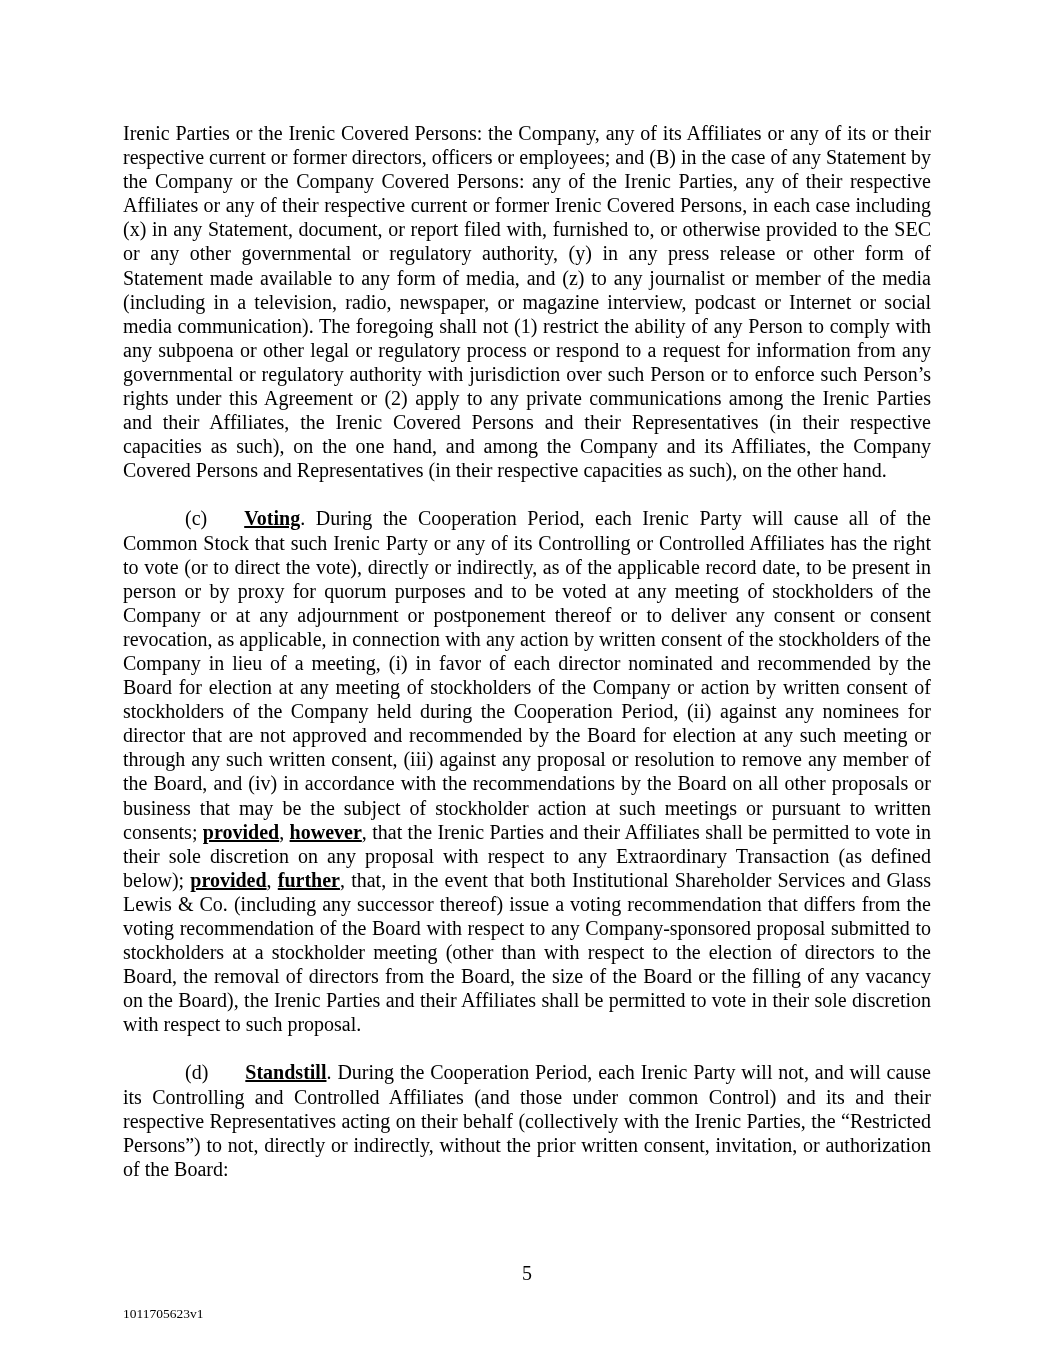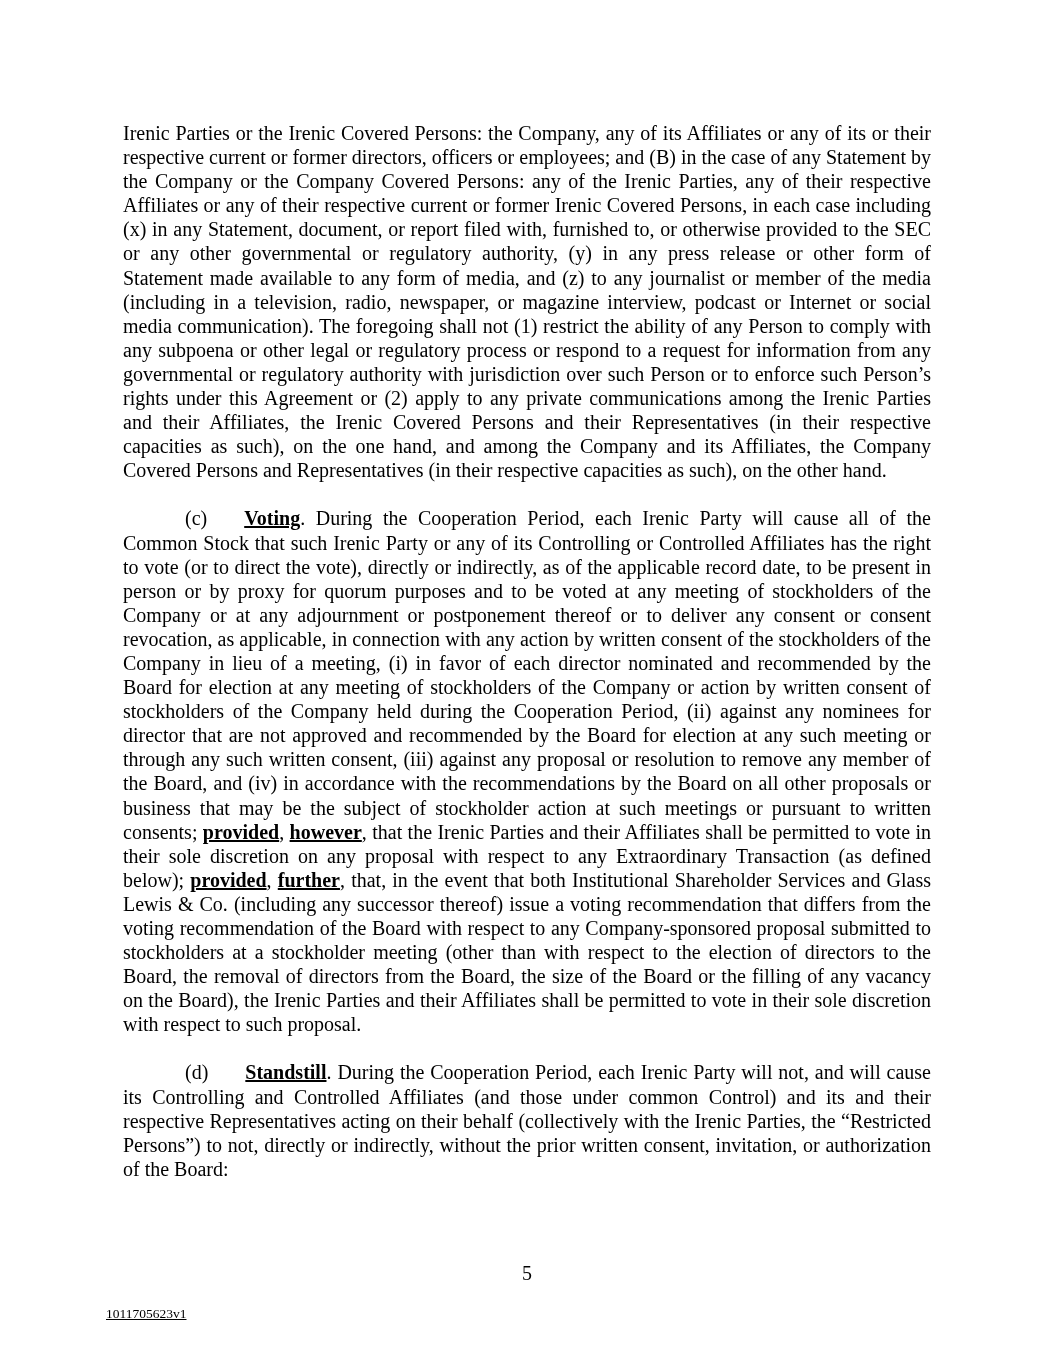--- a/index.html
+++ b/index.html
@@ -47,24 +47,23 @@
     top: 1261px;
     left: 123px;
     width: 808px;
     text-align: center;
     font-size: 20px;
     line-height: 24px;
   }
   .doc-id {
     position: absolute;
     top: 1306px;
-    left: 106px;
+    left: 123px;
     font-size: 13.5px;
     line-height: 16px;
-    text-decoration: underline;
   }
 </style>
 </head>
 <body>
 
 <div class="page">
   <div class="content">
     <p class="para"><span>Irenic Parties or the Irenic Covered Persons: the Company, any of its Affiliates or any of its or their respective current or former directors, officers or employees; and (B) in the case of any Statement by the Company or the Company Covered Persons: any of the Irenic Parties, any of their respective Affiliates or any of their respective current or former Irenic Covered Persons, in each case including (x) in any Statement, document, or report filed with, furnished to, or otherwise provided to the SEC or any other governmental or regulatory authority, (y) in any press release or other form of Statement made available to any form of media, and (z) to any journalist or member of the media (including in a television, radio, newspaper, or magazine interview, podcast or Internet or social media communication). The foregoing shall not (1) restrict the ability of any Person to comply with any subpoena or other legal or regulatory process or respond to a request for information from any governmental or regulatory authority with jurisdiction over such Person or to enforce such Person’s rights under this Agreement or (2) apply to any private communications among the Irenic Parties and their Affiliates, the Irenic Covered Persons and their Representatives (in their respective capacities as such), on the one hand, and among the Company and its Affiliates, the Company Covered Persons and Representatives (in their respective capacities as such), on the other hand.</span></p>
     <p class="para indent"><span>(c)</span><span class="tab"></span><span class="u">Voting</span><span>. During the Cooperation Period, each Irenic Party will cause all of the Common Stock that such Irenic Party or any of its Controlling or Controlled Affiliates has the right to vote (or to direct the vote), directly or indirectly, as of the applicable record date, to be present in person or by proxy for quorum purposes and to be voted at any meeting of stockholders of the Company or at any adjournment or postponement thereof or to deliver any consent or consent revocation, as applicable, in connection with any action by written consent of the stockholders of the Company in lieu of a meeting, (i) in favor of each director nominated and recommended by the Board for election at any meeting of stockholders of the Company or action by written consent of stockholders of the Company held during the Cooperation Period, (ii) against any nominees for director that are not approved and recommended by the Board for election at any such meeting or through any such written consent, (iii) against any proposal or resolution to remove any member of the Board, and (iv) in accordance with the recommendations by the Board on all other proposals or business that may be the subject of stockholder action at such meetings or pursuant to written consents; </span><span class="u">provided</span><span>, </span><span class="u">however</span><span>, that the Irenic Parties and their Affiliates shall be permitted to vote in their sole discretion on any proposal with respect to any Extraordinary Transaction (as defined below); </span><span class="u">provided</span><span>, </span><span class="u">further</span><span>, that, in the event that both Institutional Shareholder Services and Glass Lewis &amp; Co. (including any successor thereof) issue a voting recommendation that differs from the voting recommendation of the Board with respect to any Company-sponsored proposal submitted to stockholders at a stockholder meeting (other than with respect to the election of directors to the Board, the removal of directors from the Board, the size of the Board or the filling of any vacancy on the Board), the Irenic Parties and their Affiliates shall be permitted to vote in their sole discretion with respect to such proposal.</span></p>
     <p class="para indent"><span>(d)</span><span class="tab"></span><span class="u">Standstill</span><span>. During the Cooperation Period, each Irenic Party will not, and will cause its Controlling and Controlled Affiliates (and those under common Control) and its and their respective Representatives acting on their behalf (collectively with the Irenic Parties, the “</span><span class="b">Restricted Persons</span><span>”) to not, directly or indirectly, without the prior written consent, invitation, or authorization of the Board:</span></p>

